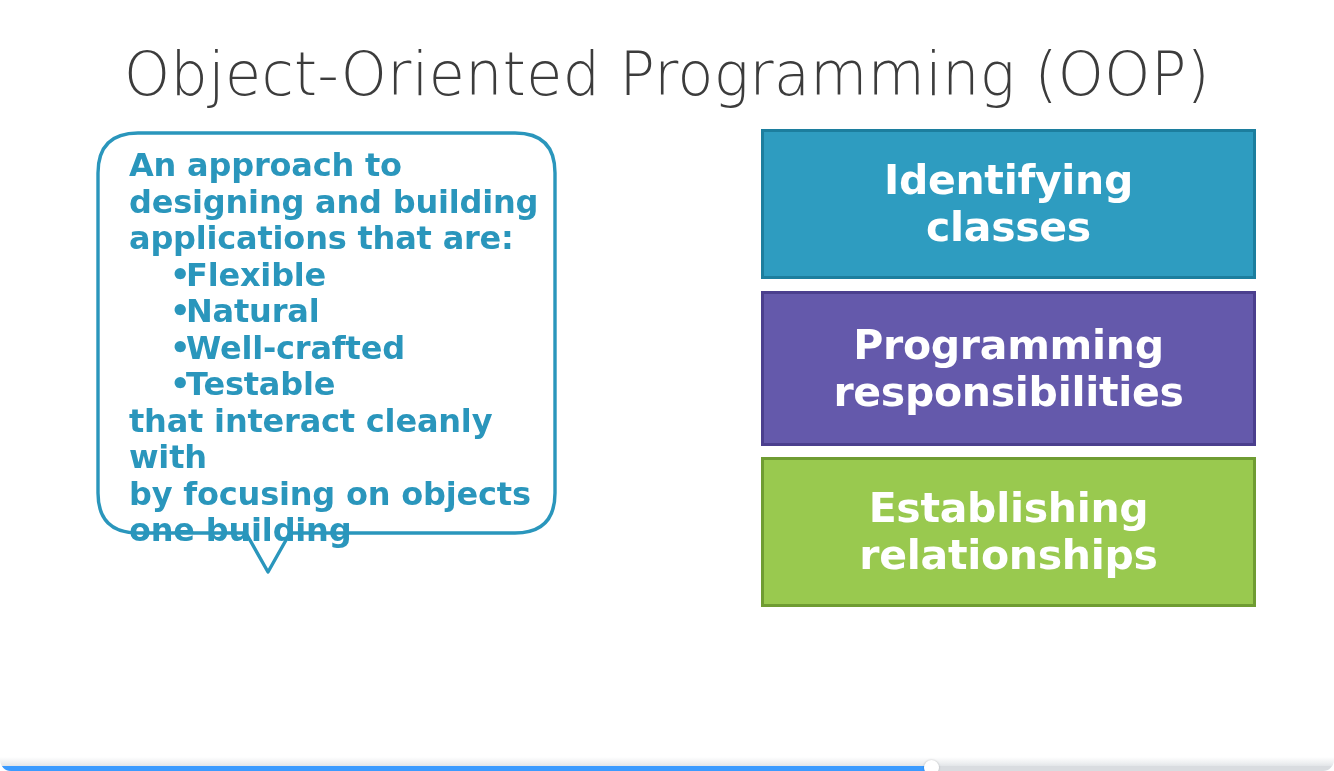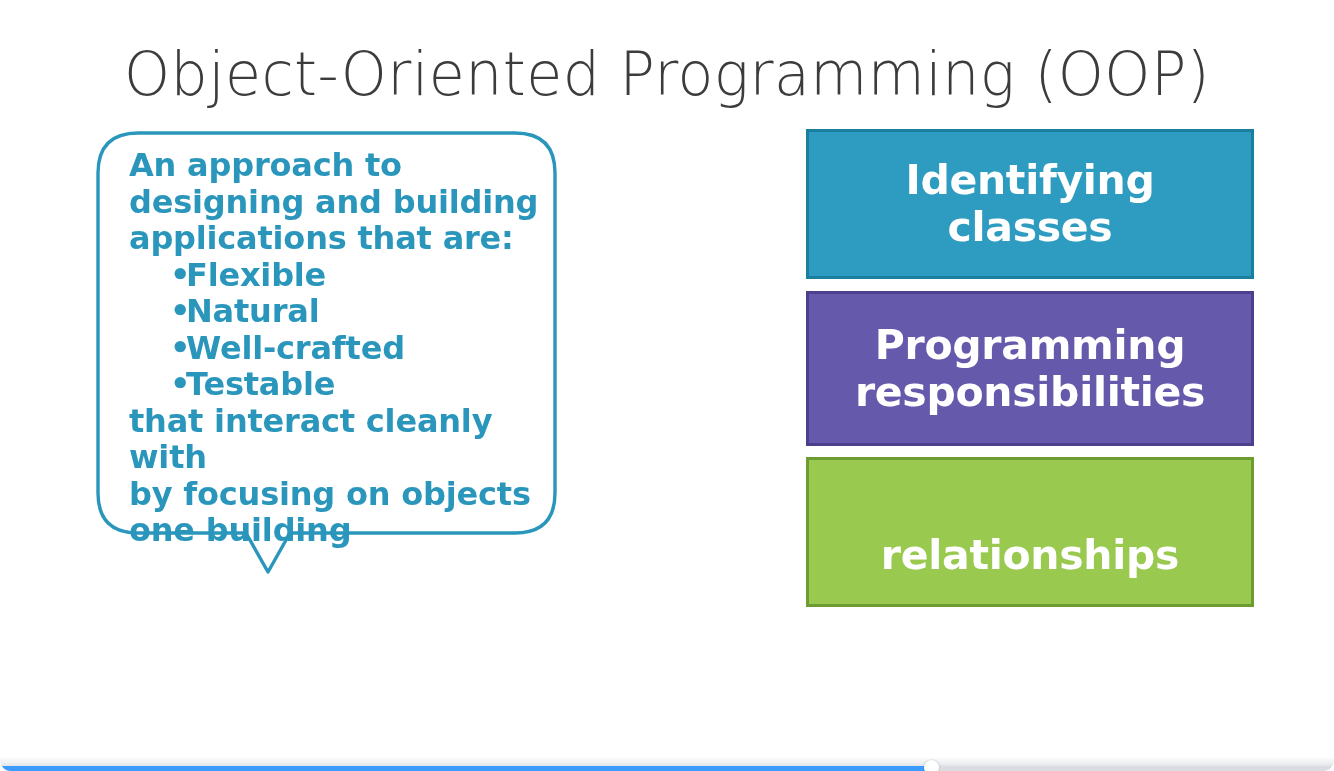--- a/index.html
+++ b/index.html
@@ -79,22 +79,22 @@
     position: absolute;
     left: 57px;
     top: 0;
     margin-left: -16px;
   }
   #bubble-text .tail-line { display: block; }
 
   
   .concept-box {
     position: absolute;
-    left: 806px;
-    width: 448px;
+    left: 761px;
+    width: 495px;
     box-sizing: border-box;
     display: flex;
     align-items: center;
     justify-content: center;
     text-align: center;
     font-family: "DejaVu Sans", sans-serif;
     font-weight: bold;
     color: #ffffff;
     font-size: 41px;
     line-height: 47px;
@@ -213,21 +213,21 @@
 
   <div class="concept-box" id="box-identifying">
     <span><span>Identifying</span><br><span>classes</span></span>
   </div>
 
   <div class="concept-box" id="box-separating">
     <span><span>Programming</span><br><span>responsibilities</span></span>
   </div>
 
   <div class="concept-box" id="box-establishing">
-    <span><br><span>relationships</span></span>
+    <span><span>Establishing</span><br><span>relationships</span></span>
   </div>
 
 
   <div id="player-bar">
     <div id="player-bar-bg"></div>
     <div id="progress-track">
       <div id="progress-fill"></div>
     </div>
     <div id="progress-handle"></div>
   </div>

